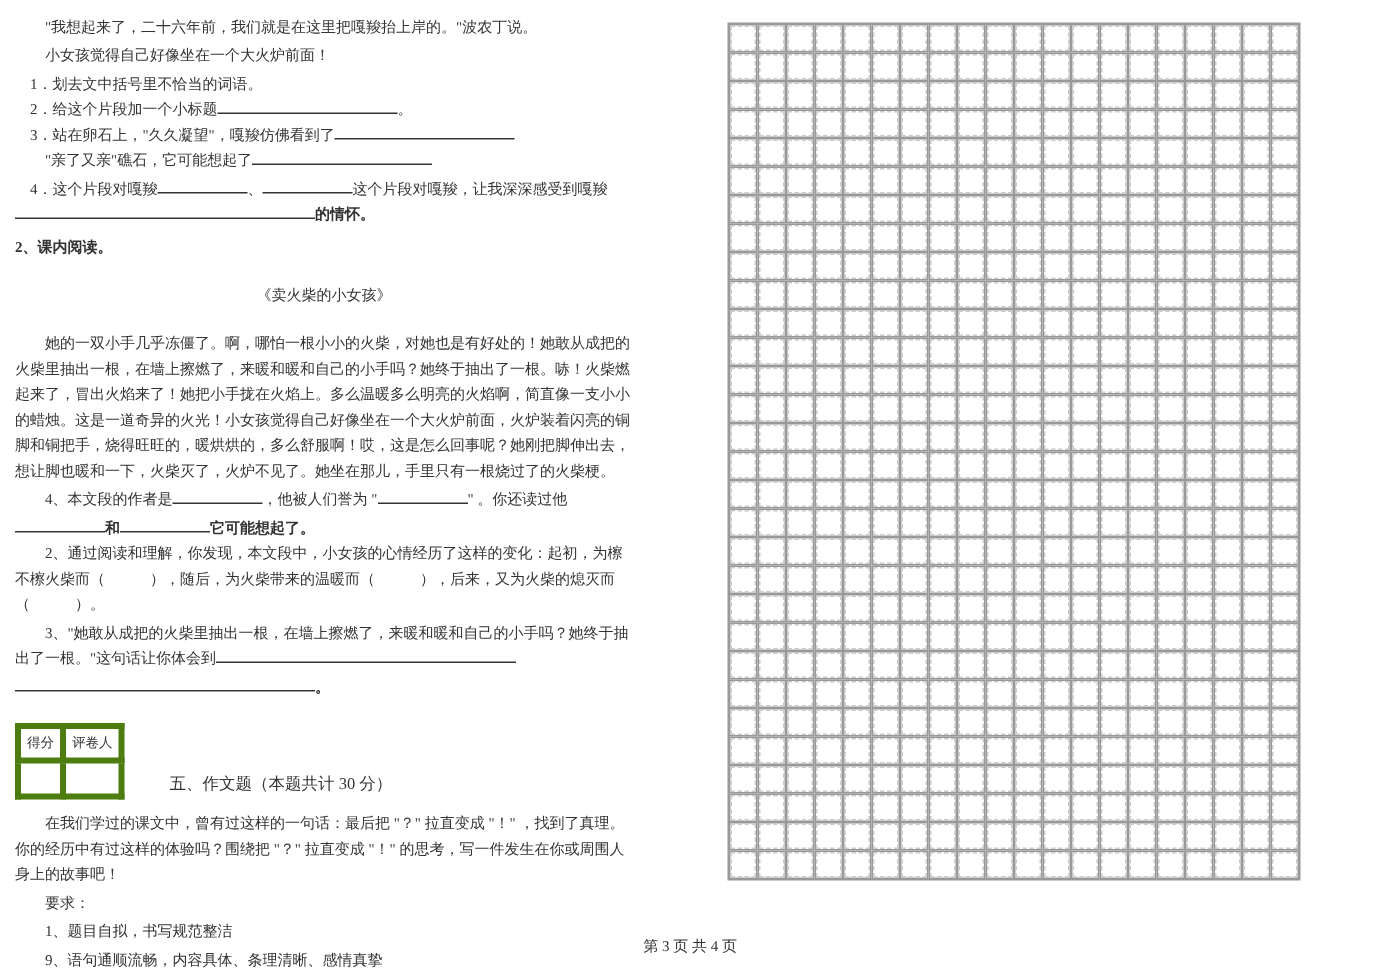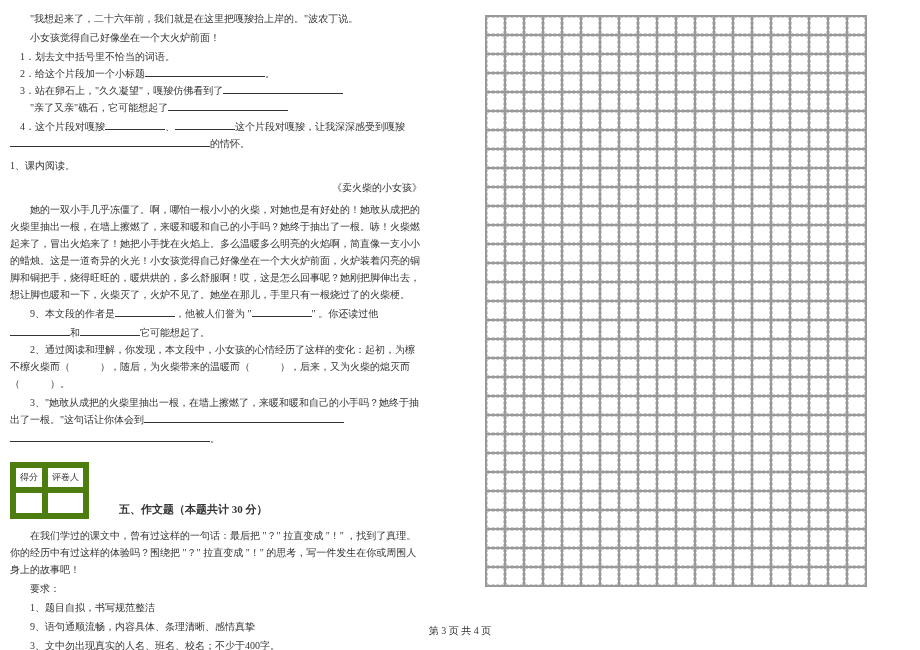--- a/index.html
+++ b/index.html
@@ -48,27 +48,28 @@
       bottom: 0;
       border: 0.5px dashed #ccc;
       margin: 0;
     }
     .para {
       text-indent: 2em;
       margin-bottom: 2px;
     }
     .no-indent {
       text-indent: 0;
+      font-weight: bold;
     }
     .indent-1 {
       text-indent: 1em;
     }
     .title-center {
-      text-align: right;
-      margin: 5px 0;
+      text-align: center;
+      margin: 15px 0;
     }
     .underline {
       display: inline-block;
       border-bottom: 1px solid #333;
       min-width: 60px;
       height: 10px;
       vertical-align: baseline;
     }
     .underline-long {
       display: inline-block;
@@ -86,27 +87,27 @@
       margin-top: 15px;
       margin-bottom: 8px;
       display: flex;
       align-items: flex-end;
     }
     .score-table {
       border-collapse: collapse;
       font-size: 9px;
     }
     .score-table td {
-      border: 6px solid #4d7c0f;
+      border: 4px solid #4d7c0f;
       padding: 2px 4px;
       text-align: center;
       height: 14px;
     }
     .section-title {
-      font-weight: bold;
+      font-weight: normal;
       font-size: 11px;
       margin-left: 30px;
     }
     .footer {
       position: absolute;
       bottom: 12px;
       left: 50%;
       transform: translateX(-50%);
       font-size: 10px;
     }
@@ -127,25 +128,25 @@
   <p class="para">
     <span>"亲了又亲"礁石，它可能想起了</span><span class="underline-long"></span>
   </p>
   <p class="indent-1">
     <span>4．这个片段对嘎羧</span><span class="underline"></span>、<span class="underline"></span><span>这个片段对嘎羧，让我深深感受到嘎羧</span>
   </p>
   <p class="no-indent">
     <span class="underline-vlong"></span><span>的情怀。</span>
   </p>
 
-  <p class="no-indent" style="margin-top:5px">1、课内阅读。</p>
+  <p class="no-indent" style="margin-top:5px">2、课内阅读。</p>
   <p class="title-center">《卖火柴的小女孩》</p>
   <p class="para">她的一双小手几乎冻僵了。啊，哪怕一根小小的火柴，对她也是有好处的！她敢从成把的火柴里抽出一根，在墙上擦燃了，来暖和暖和自己的小手吗？她终于抽出了一根。哧！火柴燃起来了，冒出火焰来了！她把小手拢在火焰上。多么温暖多么明亮的火焰啊，简直像一支小小的蜡烛。这是一道奇异的火光！小女孩觉得自己好像坐在一个大火炉前面，火炉装着闪亮的铜脚和铜把手，烧得旺旺的，暖烘烘的，多么舒服啊！哎，这是怎么回事呢？她刚把脚伸出去，想让脚也暖和一下，火柴灭了，火炉不见了。她坐在那儿，手里只有一根烧过了的火柴梗。</p>
   <p class="para">
-    <span>9、本文段的作者是</span><span class="underline"></span><span>，他被人们誉为 "</span><span class="underline"></span><span>" 。你还读过他</span>
+    <span>4、本文段的作者是</span><span class="underline"></span><span>，他被人们誉为 "</span><span class="underline"></span><span>" 。你还读过他</span>
   </p>
   <p class="no-indent">
     <span class="underline"></span><span>和</span><span class="underline"></span><span>它可能想起了。</span>
   </p>
   <p class="para">2、通过阅读和理解，你发现，本文段中，小女孩的心情经历了这样的变化：起初，为檫不檫火柴而（　　　），随后，为火柴带来的温暖而（　　　），后来，又为火柴的熄灭而（　　　）。</p>
   <p class="para">
     <span>3、"她敢从成把的火柴里抽出一根，在墙上擦燃了，来暖和暖和自己的小手吗？她终于抽出了一根。"这句话让你体会到</span><span class="underline-vlong"></span>
   </p>
   <p class="no-indent">
     <span class="underline-vlong"></span><span>。</span>

